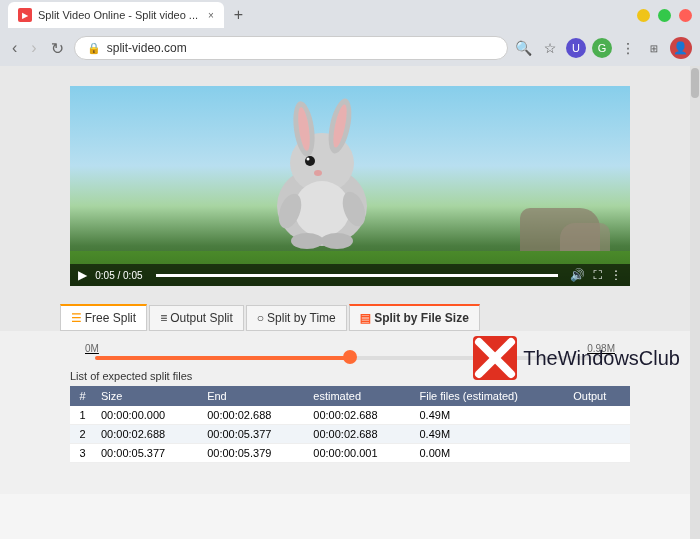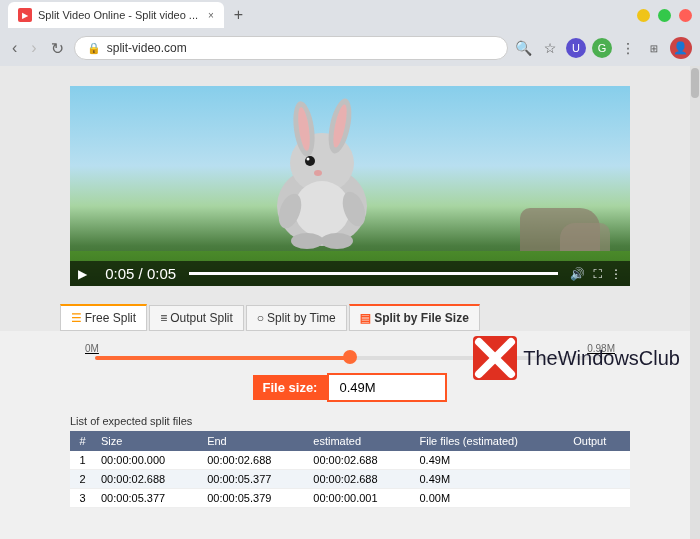--- a/index.html
+++ b/index.html
@@ -32,21 +32,21 @@
     
     .page-content { background: #f5f5f5; width: 100%; height: calc(539px - 66px); overflow-y: auto; position: relative; }
 
     .scrollbar { position: absolute; right: 0; top: 0; width: 10px; height: 100%; background: #e0e0e0; }
     .scrollbar-thumb { width: 8px; margin: 0 1px; background: #bbb; border-radius: 4px; height: 30px; position: relative; top: 0; }
 
     
     .video-container { margin: 10px auto; width: 560px; background: black; position: relative; }
     .video-controls { position: absolute; bottom: 0; left: 0; right: 0; background: rgba(0,0,0,0.6); padding: 4px 8px; display: flex; align-items: center; gap: 8px; }
     .play-btn { color: white; font-size: 12px; cursor: pointer; }
-    .time-text { color: white; font-size: 15px; margin-left: 10px; }
+    .time-text { color: white; font-size: 10px; }
     .volume-icon { color: white; font-size: 12px; margin-left: auto; cursor: pointer; }
     .fullscreen-icon { color: white; font-size: 12px; cursor: pointer; }
     .more-icon { color: white; font-size: 12px; cursor: pointer; }
 
     
     .split-tabs { display: flex; align-items: center; padding: 8px 10px 0; gap: 2px; background: #f0f0f0; }
     .split-tab { padding: 5px 12px; font-size: 12px; cursor: pointer; border: 1px solid #ddd; background: white; color: #333; display: flex; align-items: center; gap: 4px; }
     .free-tab { border-top: 2px solid #ff9800 !important; }
 
     
@@ -222,24 +222,20 @@
           <span>0M</span>
           <span>0.98M</span>
         </div>
         <div class="slider-track">
           <div class="slider-fill"></div>
           <div class="slider-thumb"></div>
         </div>
       </div>
     </div>
 
-    <div class="filesize-section">
-      <div class="filesize-label">File size:</div>
-      <input class="filesize-input" type="text" value="0.49M" style="">
-    </div>
 
     <div class="table-section">
       <div class="table-title">List of expected split files</div>
       <table>
         <thead>
           <tr>
             <th style="width:25px; text-align:center;">#</th>
             <th>Size</th>
             <th>End</th>
             <th>estimated</th>

